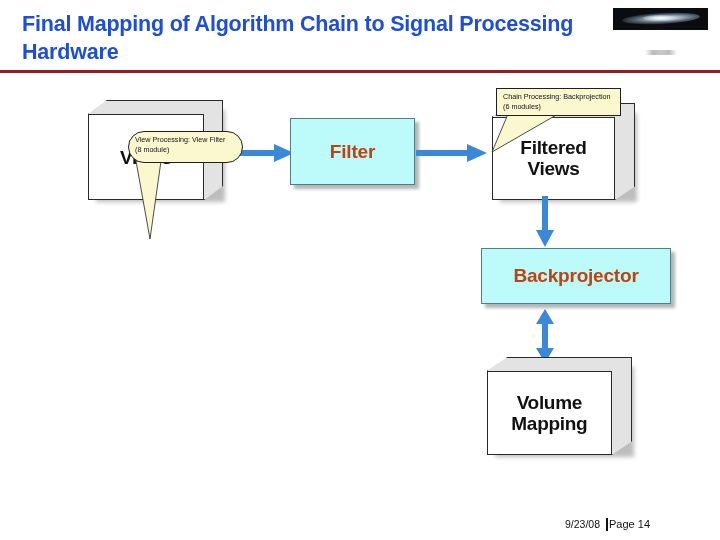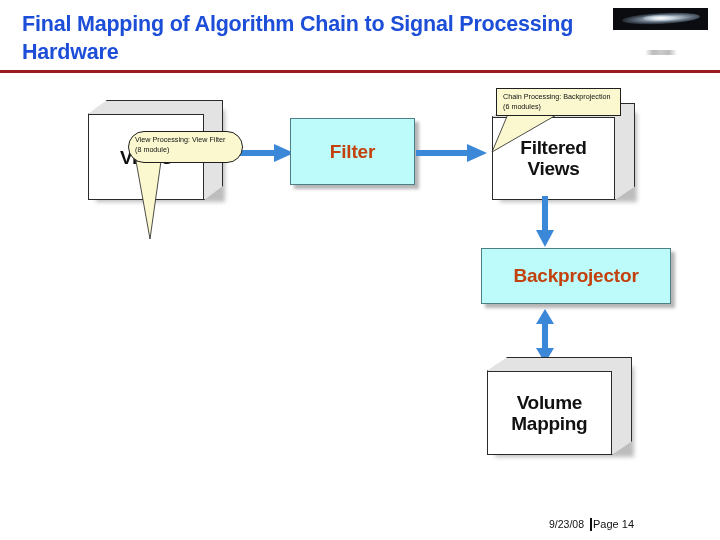--- a/index.html
+++ b/index.html
@@ -157,21 +157,21 @@
     font-size: 7.2px;
     color: #111111;
     line-height: 10px;
     white-space: nowrap;
   }
   .callout svg { position: absolute; left: 0; top: 0; overflow: visible; }
 
   
   #footer {
     position: absolute;
-    left: 0;
+    left: 16px;
     top: 518px;
     width: 642px;
     height: 16px;
     text-align: center;
   }
   #footer .date {
     position: absolute;
     right: 58px;
     top: 0;
     font-size: 10.5px;

